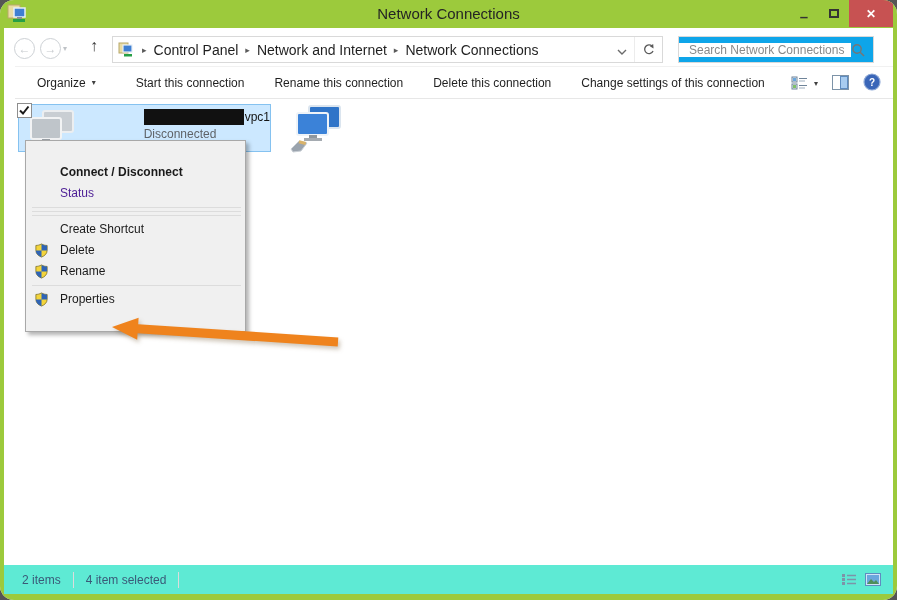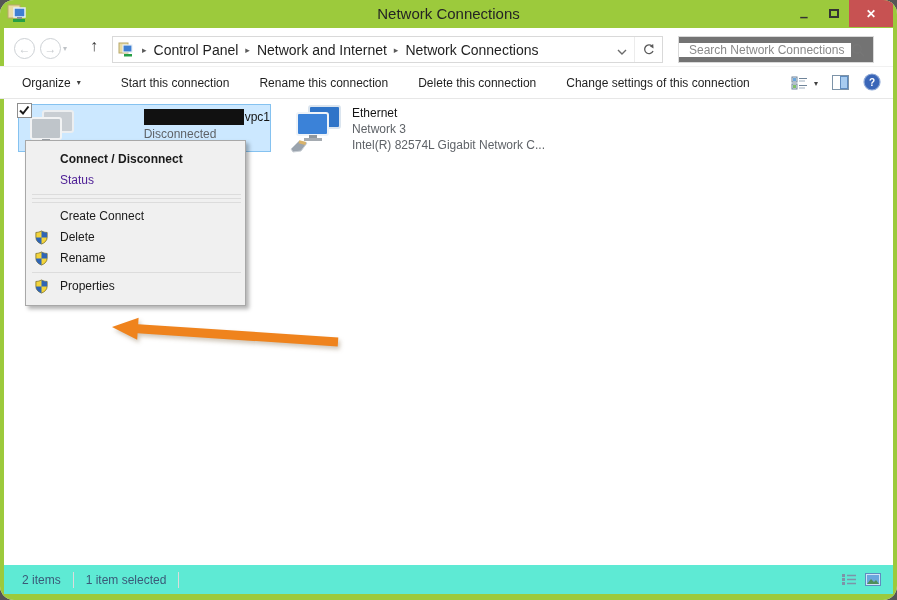--- a/index.html
+++ b/index.html
@@ -32,28 +32,28 @@
 
   .addr-box { position:absolute; left:112px; top:36px; width:551px; height:27px; border:1px solid #d9d9d9; background:#fff;
     display:flex; align-items:center; }
   .addr-icon { margin-left:5px; flex:0 0 auto; }
   .crumb-sep { font-size:9px; color:#5a5a5a; padding:0 7px; }
   .crumb { font-size:14px; color:#1f1f1f; cursor:default; }
   .addr-spacer { flex:1; }
   .addr-caret-btn { width:24px; text-align:center; }
   .addr-refresh-btn { width:28px; text-align:center; border-left:1px solid #ececec; height:100%; display:flex; align-items:center; justify-content:center; }
 
-  .search-box { position:absolute; left:678px; top:36px; width:196px; height:27px; border:1px solid #d9d9d9; background:#737373;
+  .search-box { position:absolute; left:678px; top:36px; width:196px; height:27px; border:1px solid #d9d9d9; background:#0ea5e9;
     display:flex; align-items:center; }
   .search-input { flex:1; border:none; outline:none; font-family:"Liberation Sans", sans-serif; font-size:12px; color:#333; padding:0 4px 0 10px; min-width:0; }
   .search-input::placeholder { color:#8a8a8a; }
   .search-glass { flex:0 0 auto; margin-right:8px; }
 
   
-  .toolbar { position:absolute; left:0; right:4px; top:66px; height:33px; background:#fff;
+  .toolbar { position:absolute; left:15px; right:4px; top:66px; height:33px; background:#fff;
     border-top:1px solid #f1f1f1; border-bottom:1px solid #e7e7e7;
     display:flex; align-items:center; padding-left:22px; font-size:12px; color:#1f1f1f; }
   .organize { display:flex; align-items:center; gap:6px; margin-right:40px; cursor:default; }
   .tb-caret { font-size:8px; color:#404040; }
   .cmd { margin-right:30px; cursor:default; }
   .tb-right { position:absolute; right:12px; top:0; height:33px; display:flex; align-items:center; gap:14px; }
   .view-group { display:flex; align-items:center; gap:5px; }
 
   
   .content { position:absolute; left:4px; right:4px; top:100px; bottom:35px; background:#fff; }
@@ -64,21 +64,21 @@
   .conn-icon { position:relative; flex:0 0 auto; }
   .conn-text { font-size:12px; padding-top:4px; }
   .conn-name { color:#141414; }
   .conn-sub { color:#5f6368; margin-top:2px; }
   .line1 { display:flex; align-items:center; }
   .redact { display:inline-block; width:100px; height:16px; background:#111; margin-right:1px; }
   .checkbox { position:absolute; left:-2px; top:-2px; }
 
   
   .menu { position:absolute; left:21px; top:40px; width:221px; background:#f0f0f0;
-    border:1px solid #a8a8a8; box-shadow:3px 3px 4px rgba(0,0,0,0.30); padding:8px 0; z-index:5; }
+    border:1px solid #a8a8a8; box-shadow:3px 3px 4px rgba(0,0,0,0.30); padding:21px 0; z-index:5; }
   .mi { position:relative; height:21px; line-height:21px; padding-left:34px; font-size:12px; color:#1a1a1a; cursor:default; }
   .mi.bold { font-weight:bold; }
   .mi.disabled { color:#4c1d95; }
   .msep { height:1px; background:#dcdcdc; margin:3px 4px 3px 6px; }
   .shield { position:absolute; left:8px; top:3px; }
 
   
   .arrow-svg { position:absolute; left:94px; top:208px; z-index:10; filter:drop-shadow(2px 3px 2px rgba(100,70,25,0.30)); }
 
   
@@ -231,39 +231,34 @@
         <svg width="56" height="48" viewBox="0 0 56 48" style="margin:2px 0 0 4px;">
           <rect x="20" y="1" width="31" height="22" rx="2" fill="#2f74c8" stroke="#dbe5ef" stroke-width="2"></rect>
           <rect x="33" y="23" width="7" height="3" fill="#8f979e"></rect>
           <rect x="8" y="8" width="31" height="22" rx="2" fill="#3b82d8" stroke="#eef3f8" stroke-width="2"></rect>
           <rect x="20" y="30" width="8" height="3" fill="#8f979e"></rect>
           <rect x="15" y="33" width="18" height="3" fill="#a5abb1"></rect>
           <polygon points="2,44 10,36 18,38 12,46 4,47" fill="#9aa3ad" stroke="#c9cfd5" stroke-width="1"></polygon>
           <rect x="10" y="36" width="7" height="3" transform="rotate(15 13 37)" fill="#d9b36a"></rect>
         </svg>
       </div>
-      <div class="conn-text" style="padding-top:3px;">
-        <div class="conn-name">Ethernet</div>
-        <div class="conn-sub">Network 3</div>
-        <div class="conn-sub">Intel(R) 82574L Gigabit Network C...</div>
-      </div>
     </div>
 
     <div class="menu">
       <div class="mi bold">
         <span>Connect / Disconnect</span>
       </div>
       <div class="mi disabled">
         <span>Status</span>
       </div>
       <div class="msep"></div>
       <div class="msep"></div>
       <div class="msep"></div>
       <div class="mi">
-        <span>Create Connect</span>
+        <span>Create Shortcut</span>
       </div>
       <div class="mi">
         <span class="shield">
           <svg width="15" height="15" viewBox="0 0 16 16">
             <path d="M8 1 C10 2.2 12.5 2.6 14 2.6 L14 8 C14 11.5 11 14 8 15 C5 14 2 11.5 2 8 L2 2.6 C3.5 2.6 6 2.2 8 1 Z" fill="#f3d43b" stroke="#7a6b1e" stroke-width="0.8"></path>
             <path d="M8 1 C10 2.2 12.5 2.6 14 2.6 L14 8 L8 8 Z M2 8 L8 8 L8 15 C5 14 2 11.5 2 8 Z" fill="#2f64b5"></path>
           </svg>
         </span>
         <span>Delete</span>
       </div>
@@ -290,21 +285,21 @@
 
     <svg class="arrow-svg" width="250" height="48" viewBox="0 0 250 48">
       <polygon points="14,19 40.6,9.7 40.2,16.2 240.3,29.5 239.7,38.5 39.6,25.2 39.2,31.7" fill="#EF831D"></polygon>
     </svg>
 
   </div>
 
   <div class="statusbar">
     <span class="sb-text">2 items</span>
     <span class="sb-div"></span>
-    <span class="sb-text2">1 item selected</span>
+    <span class="sb-text2">4 item selected</span>
     <span class="sb-div"></span>
     <span class="sb-right">
       <svg width="16" height="13" viewBox="0 0 16 13">
         <rect x="1" y="1" width="3" height="3" fill="#7d93a8"></rect>
           <line x1="6" y1="2.5" x2="15" y2="2.5" stroke="#7d93a8" stroke-width="1.4"></line>
         <rect x="1" y="5" width="3" height="3" fill="#7d93a8"></rect>
           <line x1="6" y1="6.5" x2="15" y2="6.5" stroke="#7d93a8" stroke-width="1.4"></line>
         <rect x="1" y="9" width="3" height="3" fill="#7d93a8"></rect>
           <line x1="6" y1="10.5" x2="15" y2="10.5" stroke="#7d93a8" stroke-width="1.4"></line>
       </svg>

